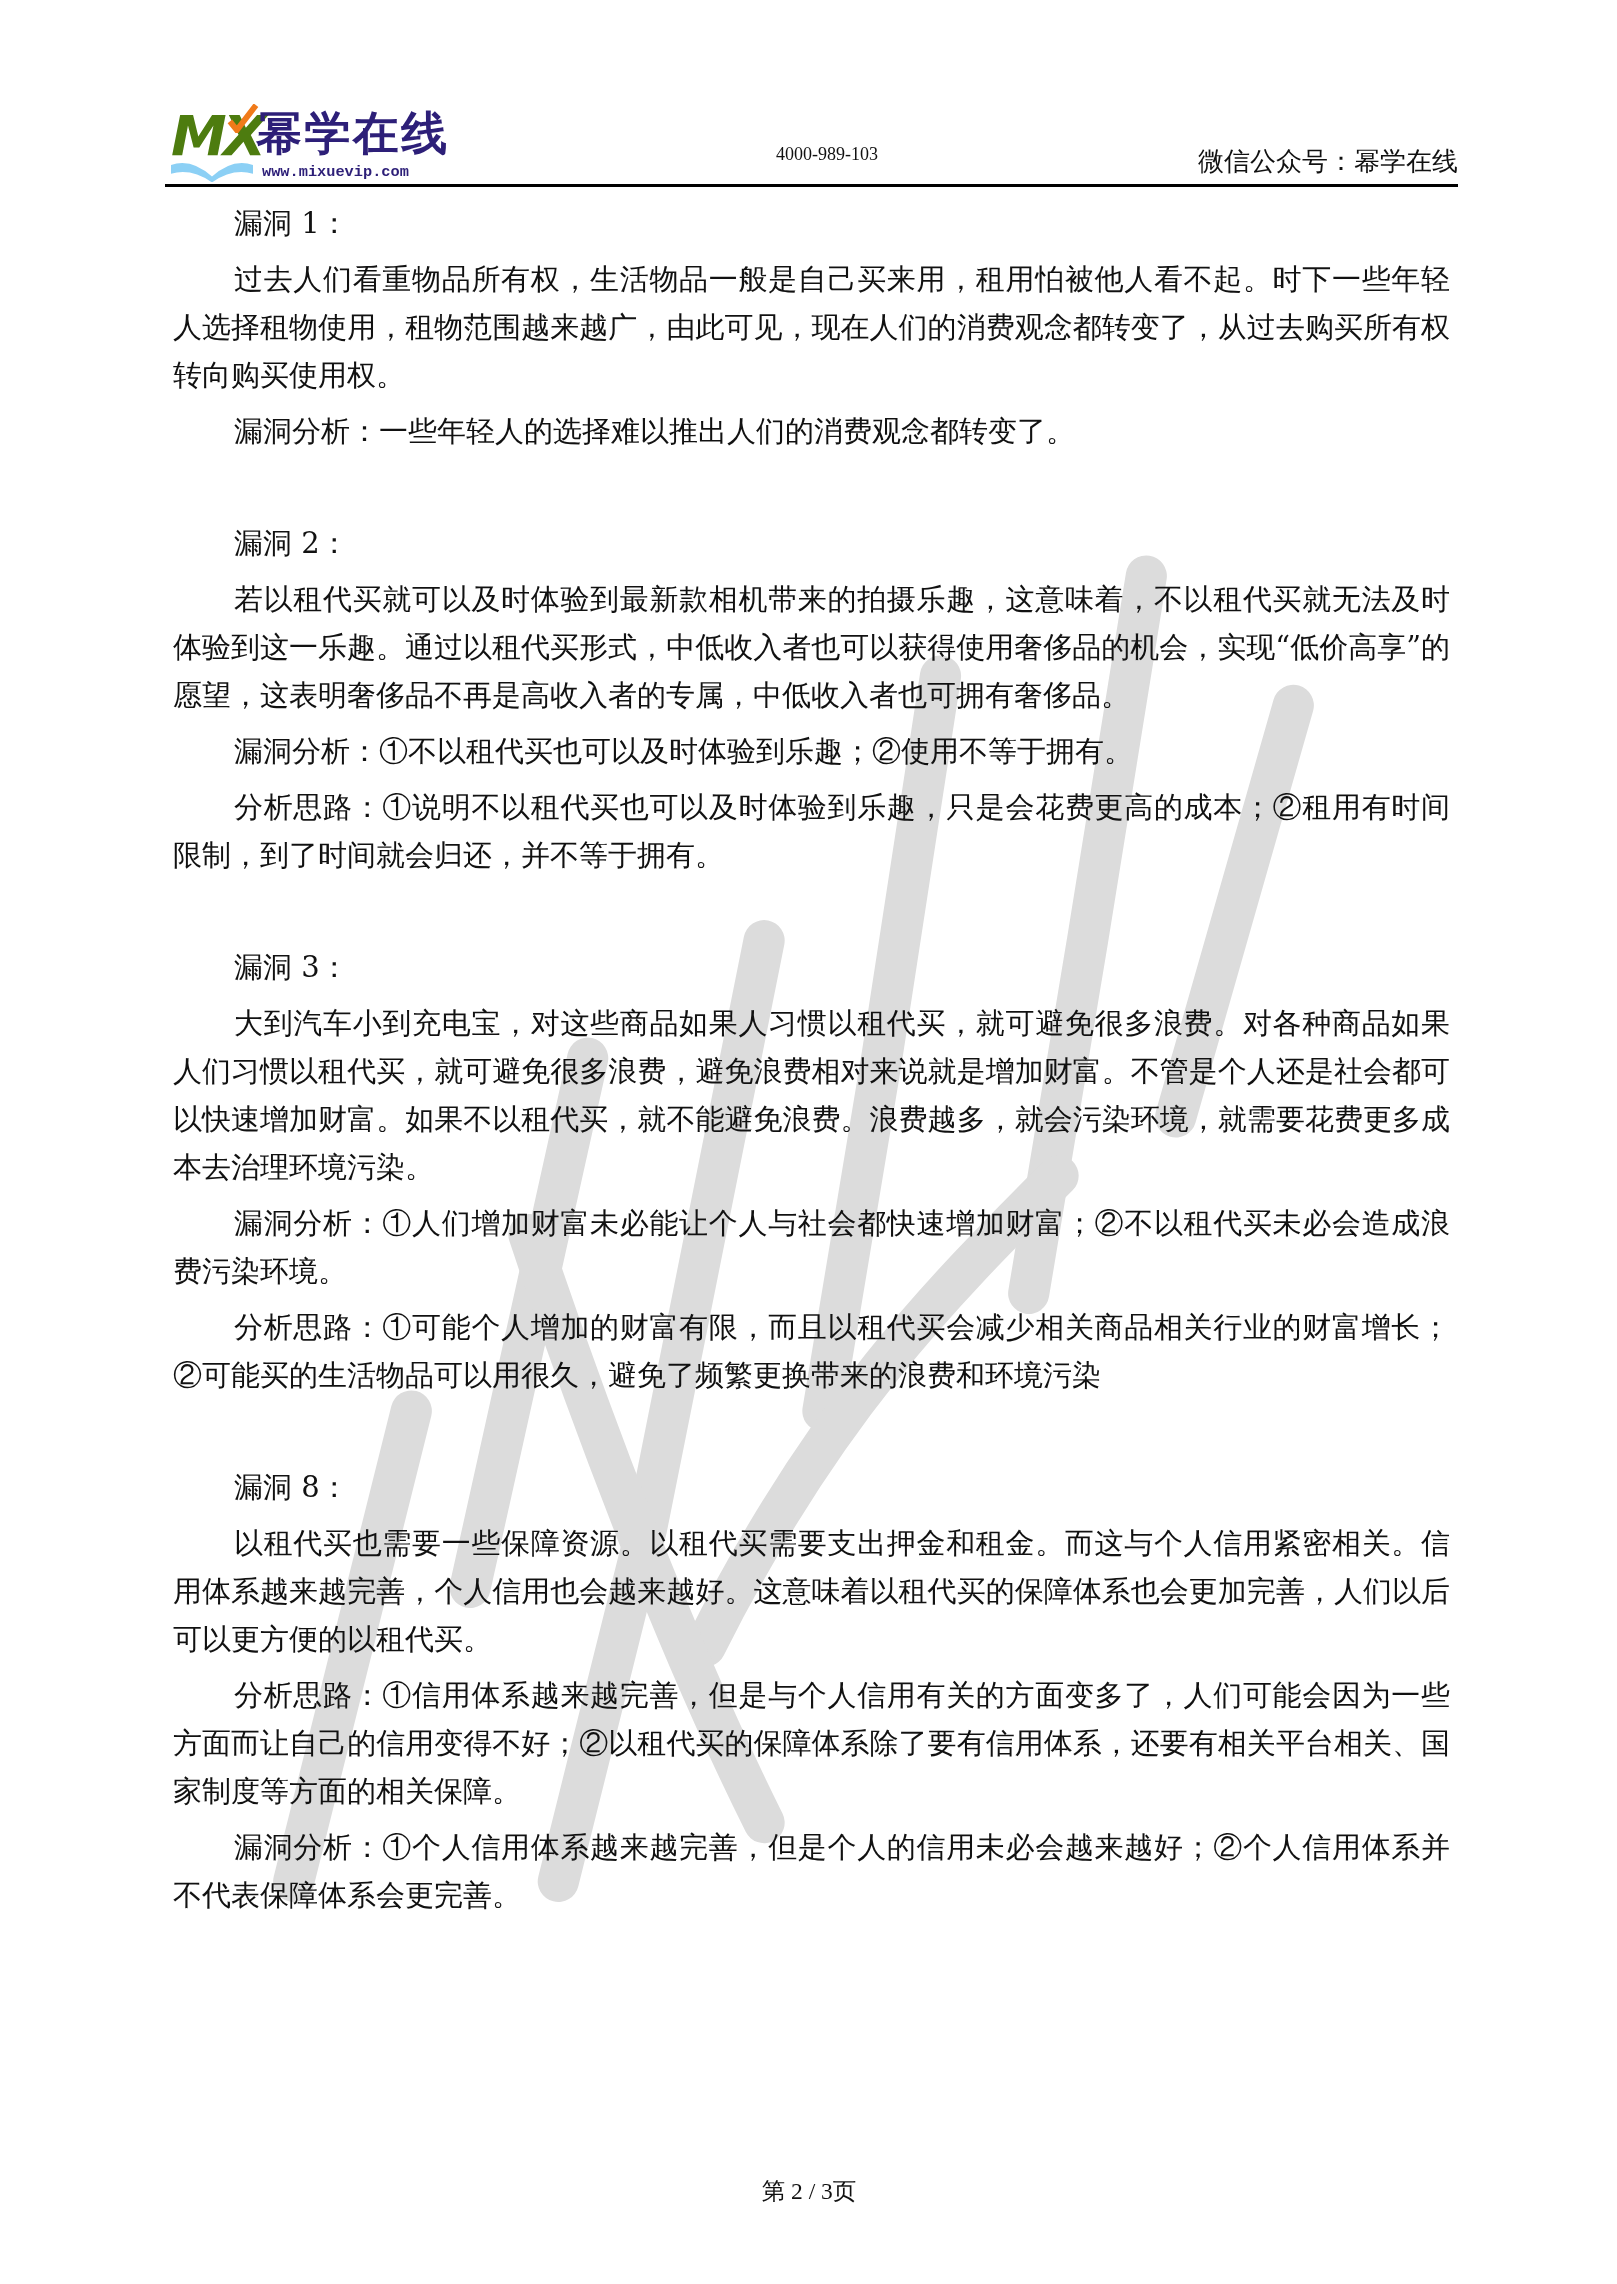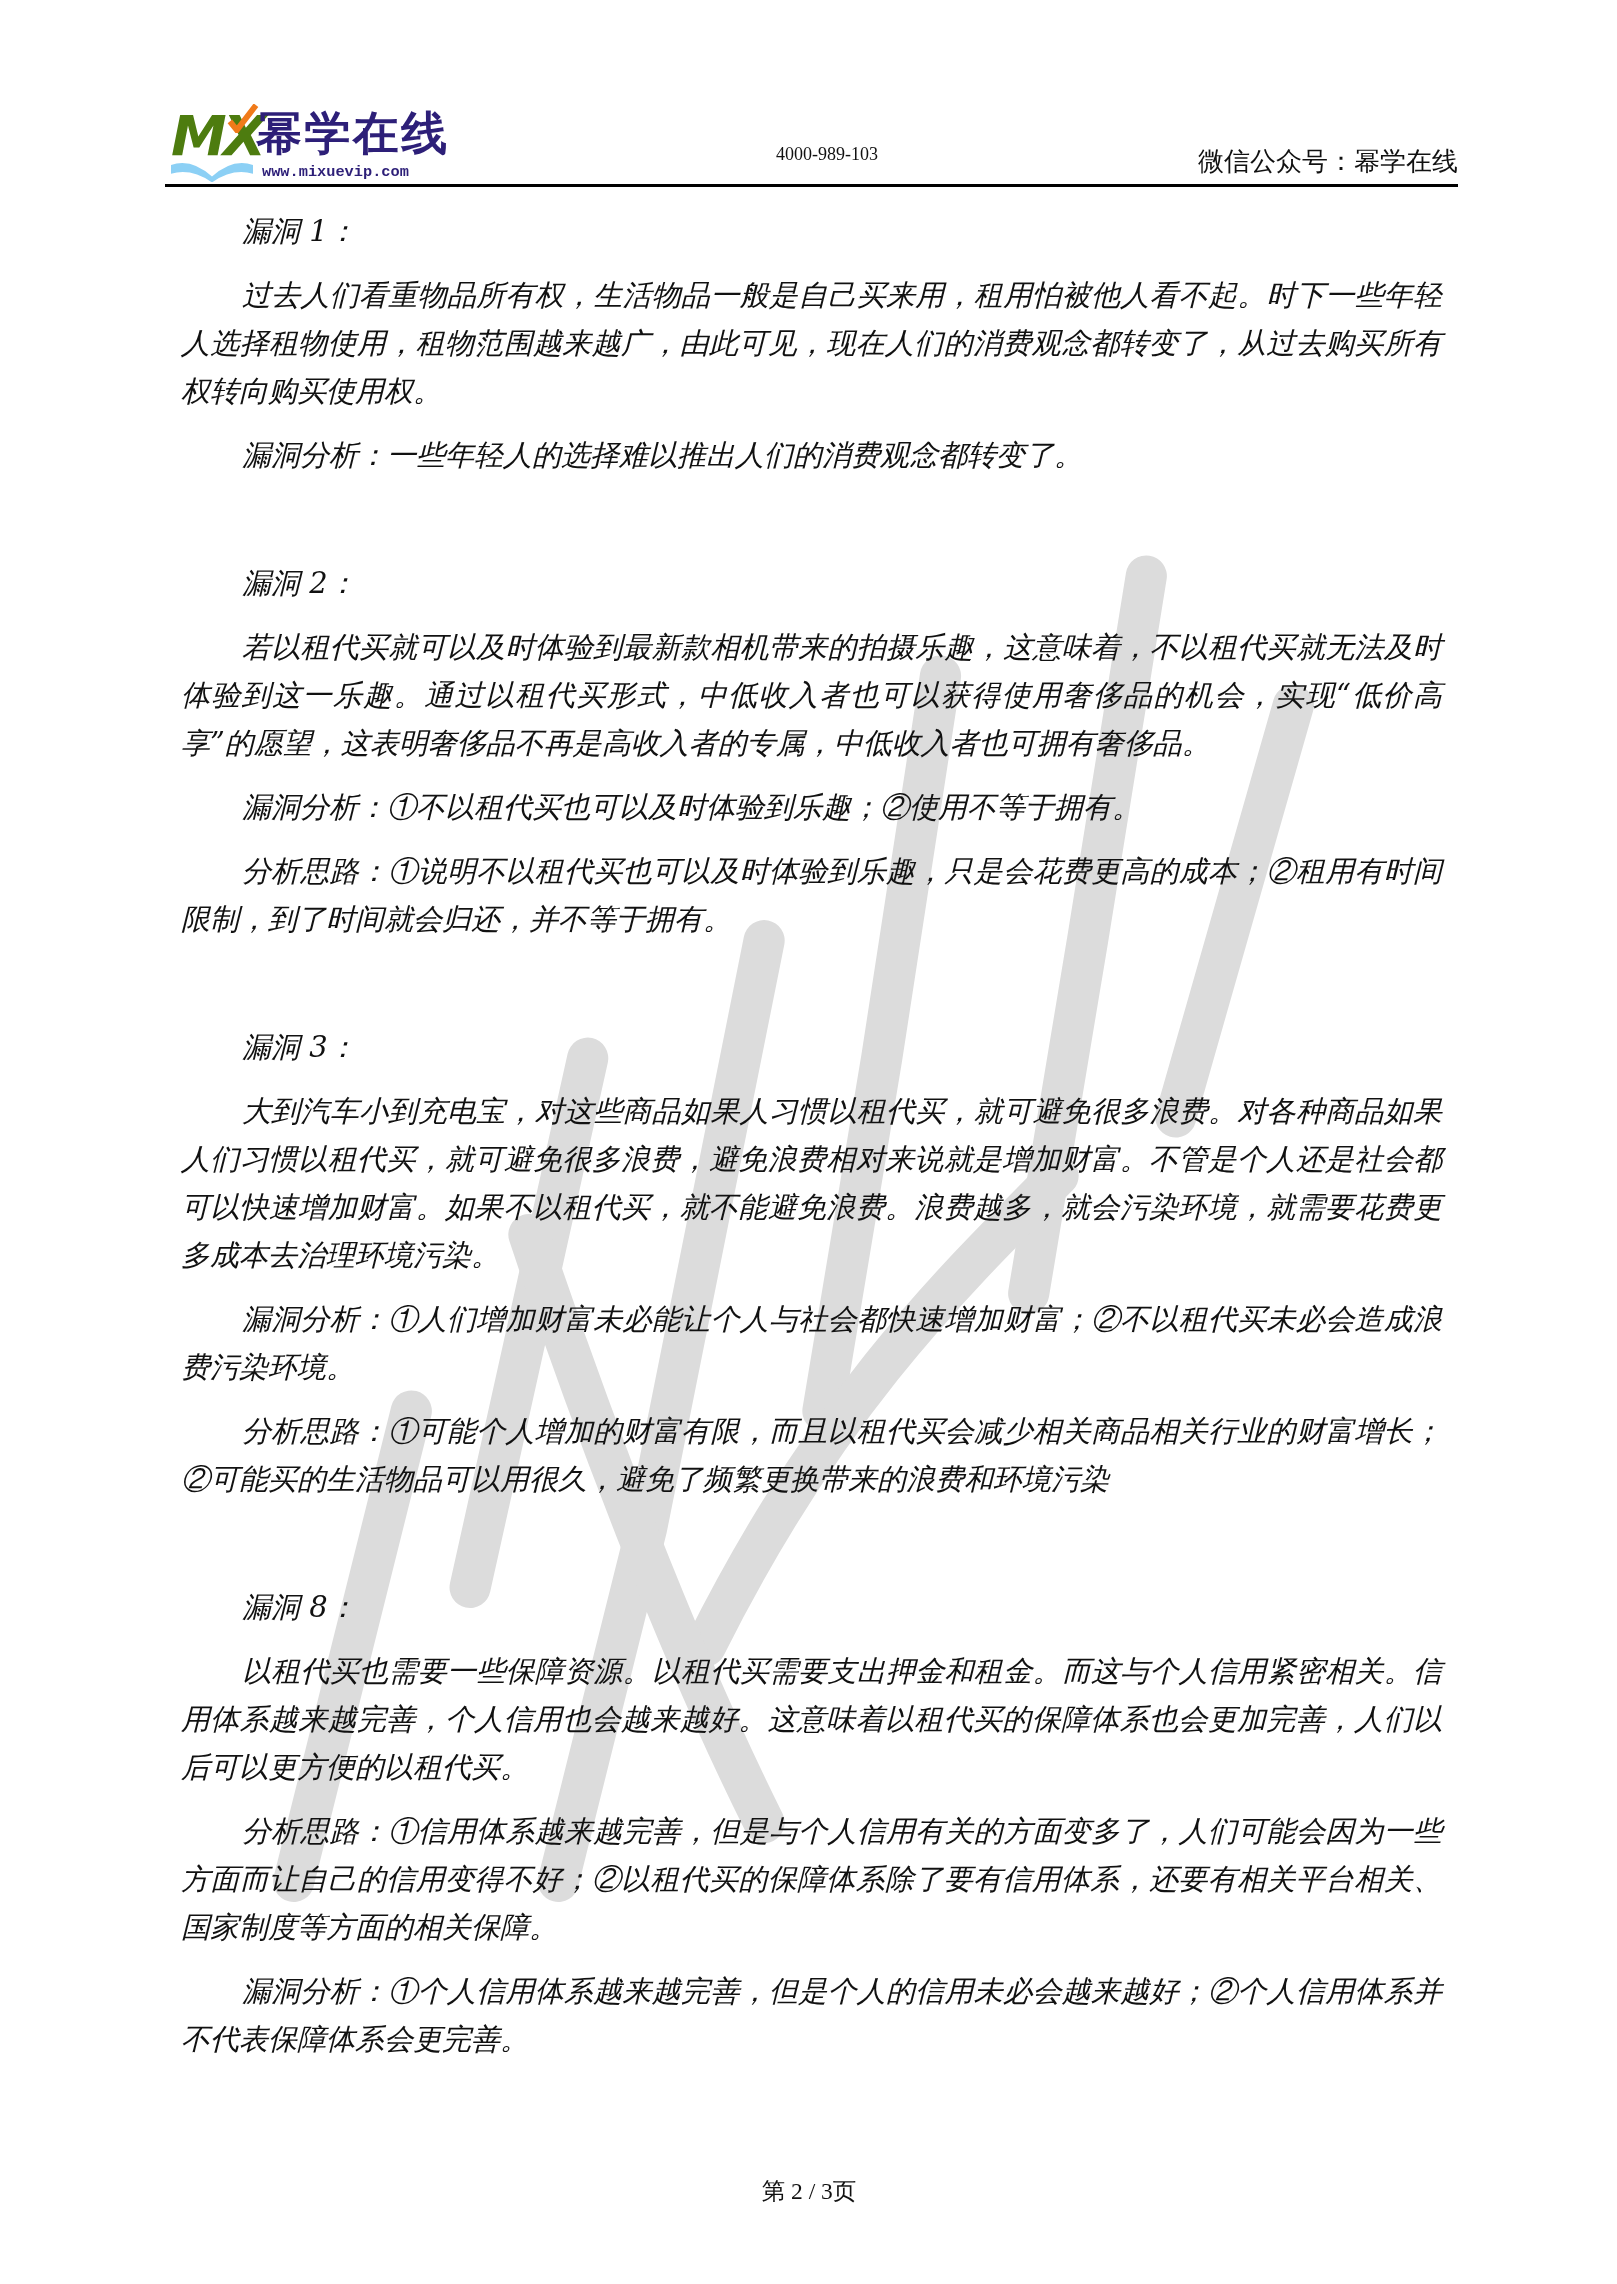--- a/index.html
+++ b/index.html
@@ -12,21 +12,21 @@
   .logo-check { position:absolute; left:59px; top:4.7px; width:35px; height:29px; }
   .logo-book { position:absolute; left:5.9px; top:59px; width:82px; height:23.5px; }
   .logo-cn { position:absolute; left:91px; top:7px; font-family:"DejaVu Sans","Liberation Sans",sans-serif;
              font-size:46px; color:#2d1f78; line-height:53px; letter-spacing:2.4px; font-weight:bold;text-align:center; }
   .logo-url { position:absolute; left:97px; top:63px; font-family:Liberation Mono, monospace;
               font-size:15.3px; color:#2d1f78; font-weight:bold; }
   .phone { position:absolute; left:611px; top:56px; font-size:18px; font-family:"Liberation Serif",serif; }
   .wechat { position:absolute; right:0; top:56px; font-size:26px; font-family:"Liberation Serif",serif; }
   .rule { position:absolute; left:165px; top:184px; width:1293px; height:2.9px; background:#000; }
   .content { position:absolute; left:165px; top:191px; width:1293px; font-size:29px; line-height:48px; }
-  .content p { margin:16px; text-indent:61px; text-align:justify;font-style:italic; }
+  .content p { margin:8px; text-indent:61px; text-align:justify; }
   .content p.title { text-indent:61px; }
   .gap { height:48px; }
   .footer { position:absolute; left:0; width:1618px; top:2175px; text-align:center; font-size:23.5px;
             font-family:"Liberation Serif",serif; }
   .watermark { position:absolute; left:176px; top:529px; width:1235px; height:1470px; pointer-events:none; z-index:0; }
   .content, .header, .rule, .footer { z-index:1; }
 </style>
 </head>
 <body>
 

